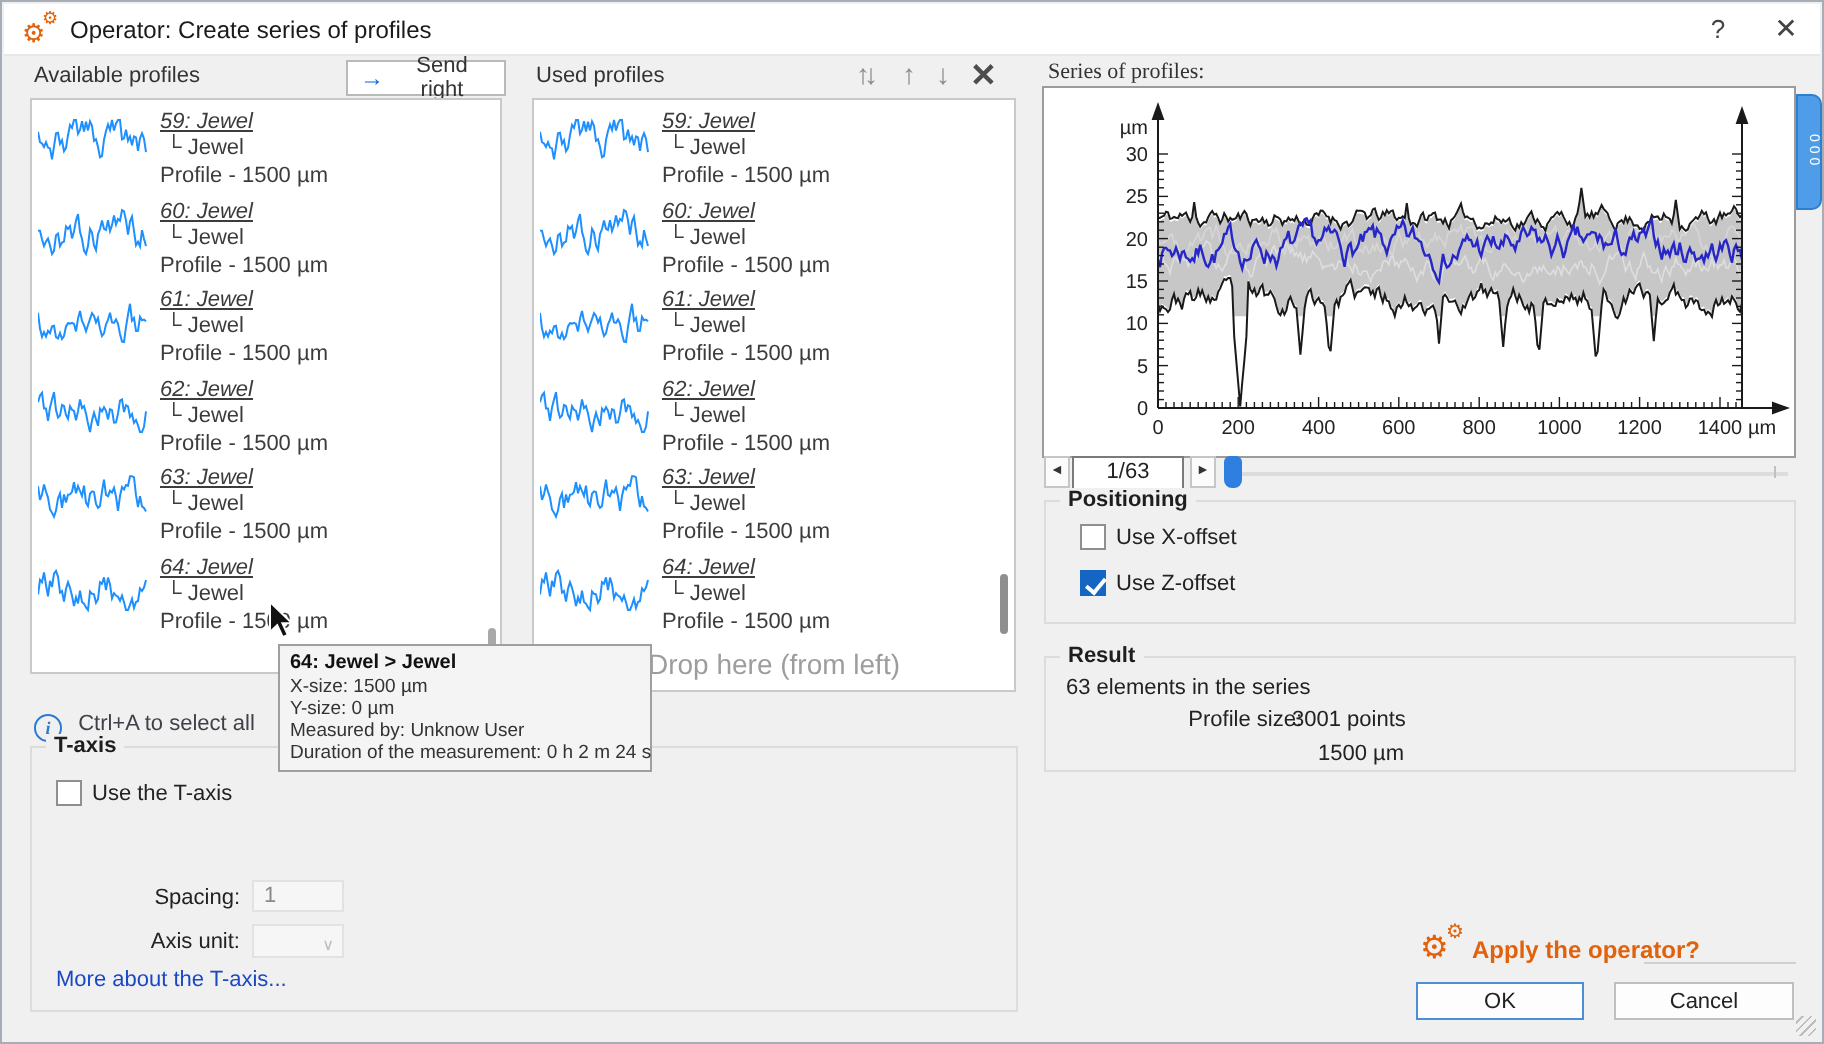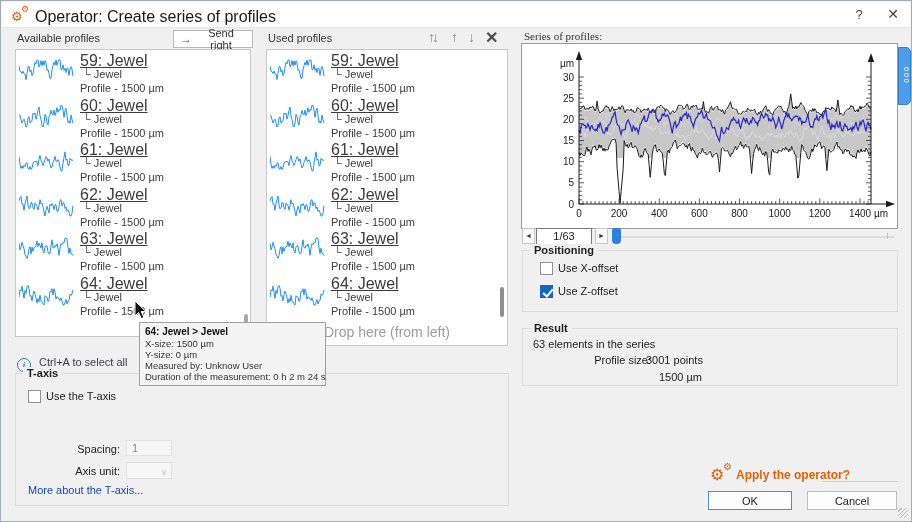--- a/index.html
+++ b/index.html
@@ -1,20 +1,20 @@
 <!DOCTYPE html>
 <html><head>
 <meta charset="utf-8">
 <style>
   html,body{margin:0;padding:0;}
   body{width:912px;height:522px;position:relative;font-family:"Liberation Sans",sans-serif;background:#fff;overflow:hidden;}
   .dialog{position:absolute;inset:0;background:#f0f0f0;border:1px solid #a6adb4;box-sizing:border-box;}
   
   .titlebar{position:absolute;left:1px;top:1px;right:1px;height:25px;background:#ffffff;border-bottom:1px solid #e7e7e7;}
-  .title-text{position:absolute;left:33px;top:6px;font-size:16px;color:#1a1a1a;white-space:nowrap;}
+  .title-text{position:absolute;left:33px;top:6px;font-size:12px;color:#1a1a1a;white-space:nowrap;}
   .gear{position:absolute;color:#e2620b;line-height:1;}
   .g1{left:9px;top:8px;font-size:13px;}
   .g2{left:19px;top:3px;font-size:9px;}
   .tb-btn{position:absolute;top:2px;width:30px;height:21px;text-align:center;font-size:13px;color:#444;line-height:21px;cursor:default;}
   .tb-help{left:842px;}
   .tb-close{left:876px;font-size:14px;}
   
   .plabel{position:absolute;font-size:11px;color:#333;white-space:nowrap;}
   
   .send-right{position:absolute;left:172px;top:29px;width:80px;height:18px;background:#fff;border:1px solid #b9b9b9;font-size:11px;color:#333;display:flex;align-items:center;justify-content:center;gap:4px;box-sizing:border-box;}
@@ -25,21 +25,21 @@
   .hicon-up{left:450px;}
   .hicon-down{left:467px;}
   .hicon-x{left:484px;color:#4d4d4d;font-size:16px;top:27px;}
   
   .list-box{position:absolute;background:#fff;border:1px solid #c9c9c9;box-sizing:border-box;overflow:hidden;}
   #avail-box{left:14px;top:48px;width:236px;height:288px;}
   #used-box{left:265px;top:48px;width:242px;height:297px;}
   .pitem{position:relative;height:44.6px;}
   .pitem .thumb{position:absolute;left:3px;top:7px;}
   .ptxt{position:absolute;left:64px;top:4px;}
-  .ptitle{font-size:16px;color:#3c3c3c;text-decoration:underline;display:block;line-height:14px;}
+  .ptitle{font-size:11px;color:#3c3c3c;text-decoration:underline;display:block;line-height:14px;font-style:italic;}
   .psub{font-size:11px;color:#3c3c3c;line-height:13px;padding-left:3px;}
   .pdesc{font-size:11px;color:#3c3c3c;line-height:14px;}
   .drop-hint{position:absolute;left:0;right:0;top:274px;text-align:center;font-size:14px;color:#9d9d9d;}
   .scroll-thumb{position:absolute;background:#a9a9a9;border-radius:2px;}
   
   .info-icon{display:inline-block;width:12px;height:12px;border:1px solid #2b7bd4;border-radius:50%;color:#2b7bd4;font-size:9px;font-weight:bold;font-family:"Liberation Serif",serif;font-style:italic;text-align:center;line-height:12px;vertical-align:-2px;}
   .hint-row{position:absolute;font-size:11px;color:#40404a;white-space:nowrap;}
   
   .gbox{position:absolute;border:1px solid #dcdcdc;box-sizing:border-box;}
   .glabel{position:absolute;top:-7px;left:7px;background:#f0f0f0;padding:0 4px;font-weight:bold;font-size:11px;color:#1e1e1e;}

